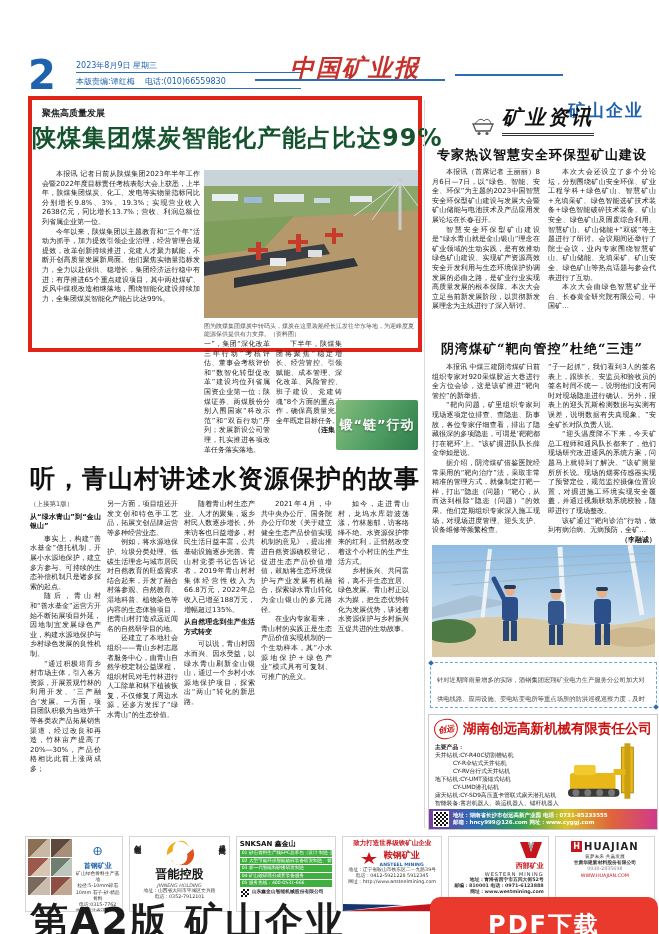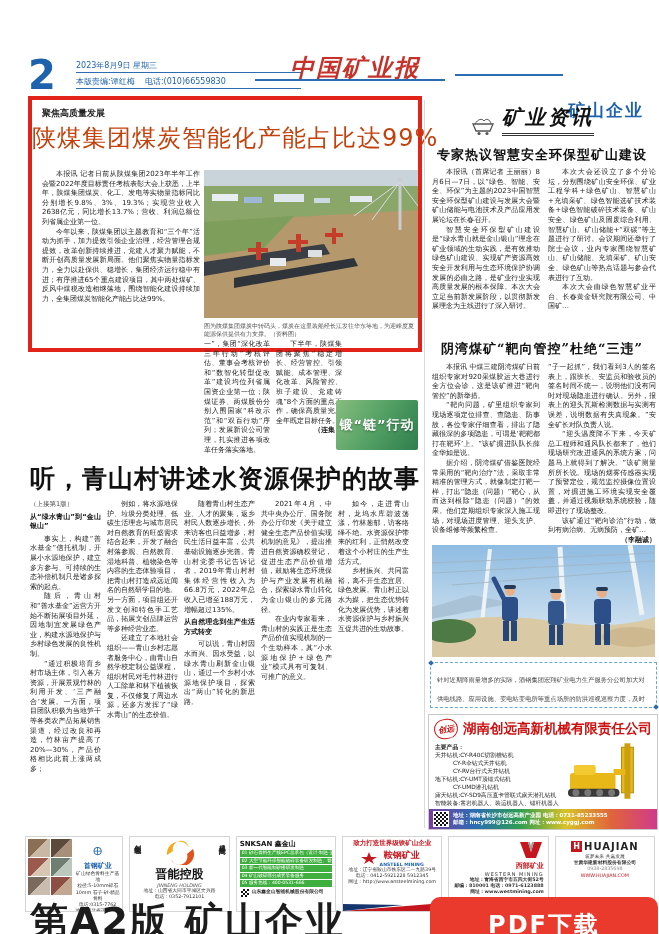--- a/index.html
+++ b/index.html
@@ -12,21 +12,21 @@
   .pagenum { font-size:40px; font-weight:bold; color:#1e62ad; line-height:1; }
   .hdr-small { font-size:8px; color:#1e62ad; }
   .hdr-line { background:#2b6cb3; height:1px; }
   .masthead { font-family:"DejaVu Serif", serif; font-style:italic; font-weight:bold; font-size:24px; color:#c5322b; letter-spacing:2px; }
   .slogan { font-size:8px; color:#1e62ad; font-weight:bold; letter-spacing:1px;margin-top:35px; }
   .section-name { font-size:17px; font-weight:bold; color:#1e62ad; letter-spacing:2px; }
 
   
   .redbox { border:4px solid #e2231a; background:#fff; }
   .kicker { font-size:9px; color:#222; font-weight:bold; }
-  .headline { font-size:24px; font-weight:normal; color:#c2410c; text-align:center; letter-spacing:1px; white-space:nowrap; }
+  .headline { font-size:24px; font-weight:bold; color:#14532d; text-align:center; letter-spacing:1px; white-space:nowrap; }
   .np-text { font-size:7px; line-height:9.6px; text-align:justify; color:#222; }
   .np-text p { text-indent:2em; margin:0; }
   .photo-caption { font-size:6px; color:#555; line-height:8px; }
   .badge { background:linear-gradient(120deg,#86bd7e,#4f9d62 55%,#2f7d4b); color:#fff;
            display:flex; align-items:center; justify-content:center;
            font-weight:bold; font-size:13px; letter-spacing:1px; border-radius:2px;
            text-shadow:0 1px 2px rgba(0,0,0,.35); }
 
   
   .mid-title { font-family:"DejaVu Serif", serif; font-size:25px; font-weight:bold; color:#111; text-align:center; letter-spacing:1px; white-space:nowrap; }
@@ -145,22 +145,22 @@
 
   <div class="abs mid-cols np-text" style="left:30px; top:500px; width:392px; height:306px;">
     <div class="mid-col">
       <p class="cont-note">（上接第1版）</p>
       <p class="subhead">从“绿水青山”到“金山银山”</p>
       <p>事实上，构建“善水基金”信托机制，开展小水源地保护，建立多方参与、可持续的生态补偿机制只是诸多探索的起点。</p>
       <p>随后，青山村和“善水基金”运营方开始不断拓展项目外延，因地制宜发展绿色产业，构建水源地保护与乡村绿色发展的良性机制。</p>
       <p>“通过积极培育乡村市场主体，引入各方资源，开展景观竹林的利用开发、‘三产融合’发展。一方面，项目团队积极为当地笋干等各类农产品拓展销售渠道，经过改良和再造，竹林亩产提高了20%—30%，产品价格相比此前上涨两成多；</p>
     </div>
     <div class="mid-col">
+      <p style="text-indent:0;">另一方面，项目组还开发文创和特色手工艺品，拓展文创品牌运营等多种经营业态。</p>
       <p>例如，将水源地保护、垃圾分类处理、低碳生活理念与城市居民对自然教育的旺盛需求结合起来，开发了融合村落参观、自然教育、湿地科普、植物染色等内容的生态体验项目，把青山村打造成远近闻名的自然研学目的地。</p>
-      <p style="text-indent:0;">另一方面，项目组还开发文创和特色手工艺品，拓展文创品牌运营等多种经营业态。</p>
       <p>还建立了本地社会组织——青山乡村志愿者服务中心，由青山自然学校定制公益课程，组织村民对毛竹林进行人工除草和林下植被恢复，不仅修复了周边水源，还多方发挥了“绿水青山”的生态价值。</p>
     </div>
     <div class="mid-col">
       <p>随着青山村生态产业、人才的聚集，返乡村民人数逐步增长，外来访客也日益增多，村民生活日益丰富，公共基础设施逐步完善。青山村党委书记告诉记者，2019年青山村村集体经营性收入为66.8万元，2022年总收入已增至188万元，增幅超过135%。</p>
       <p class="subhead">从自然理念到生产生活方式转变</p>
       <p>可以说，青山村因水而兴、因水受益，以绿水青山刷新金山银山，通过一个乡村小水源地保护项目，探索出“两山”转化的新思路。</p>
     </div>
     <div class="mid-col">
       <p>2021年4月，中共中央办公厅、国务院办公厅印发《关于建立健全生态产品价值实现机制的意见》，提出推进自然资源确权登记，促进生态产品价值增值，鼓励将生态环境保护与产业发展有机融合，探索绿水青山转化为金山银山的多元路径。</p>
       <p>在业内专家看来，青山村的实践正是生态产品价值实现机制的一个生动样本，其“小水源地保护+绿色产业”模式具有可复制、可推广的意义。</p>

